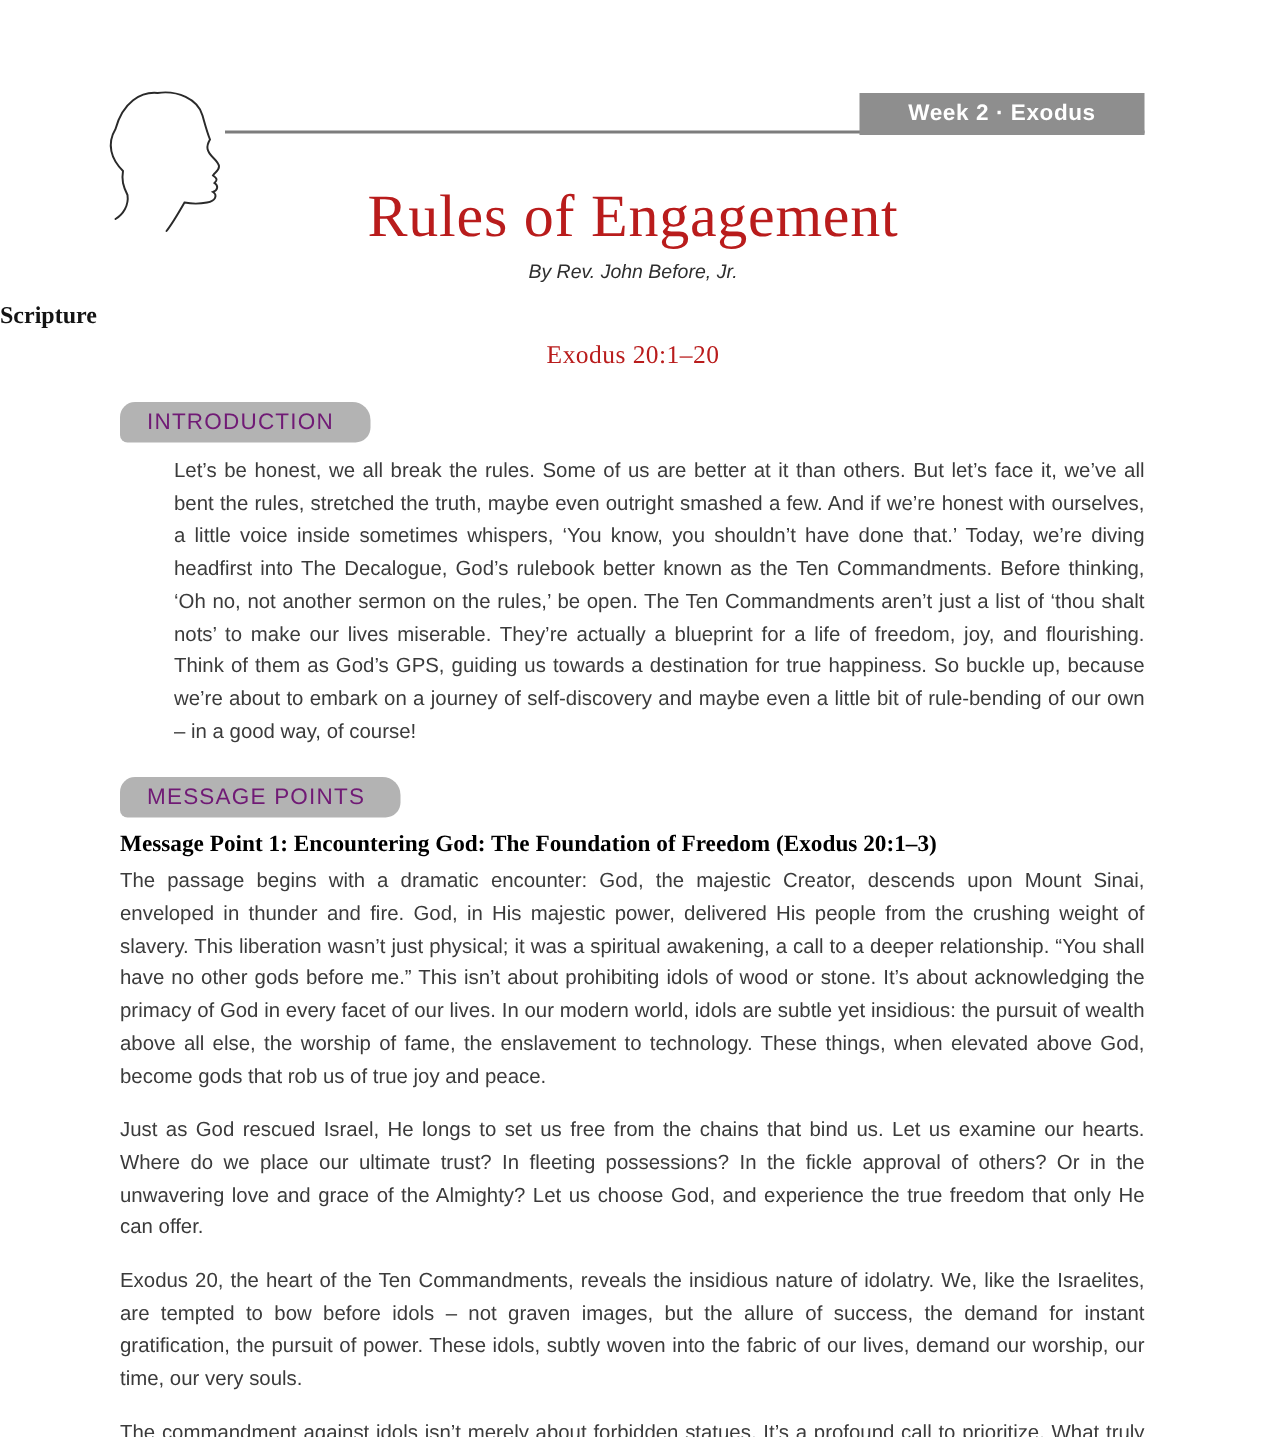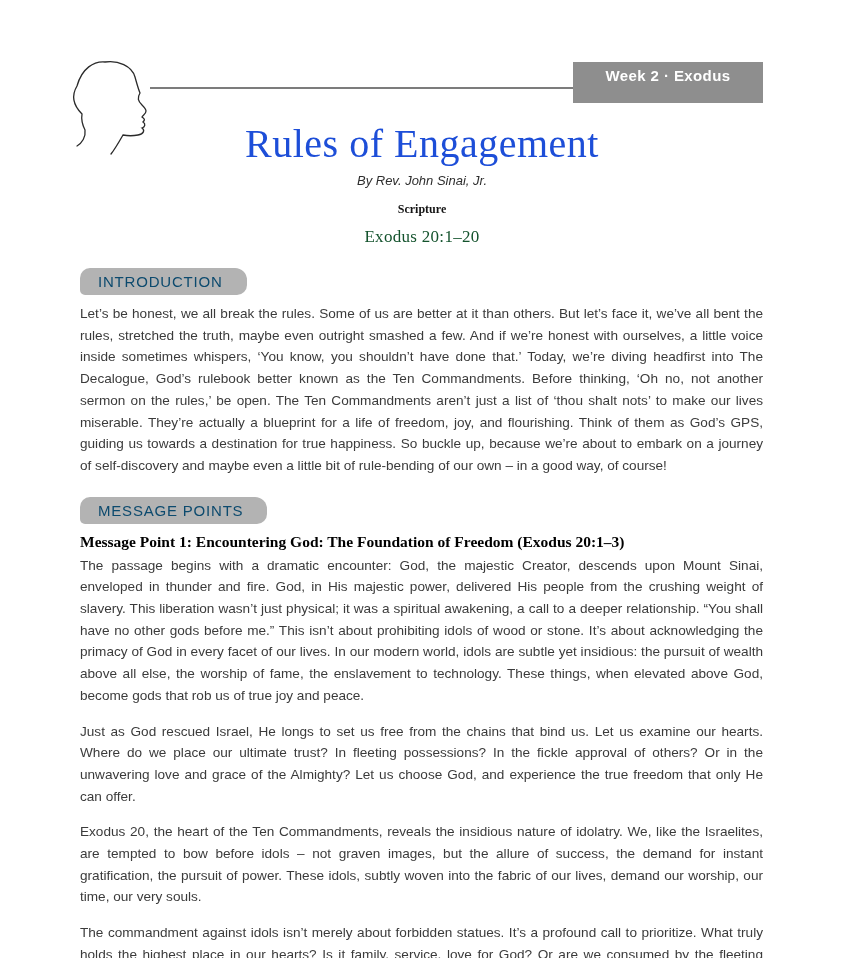--- a/index.html
+++ b/index.html
@@ -28,102 +28,101 @@
     top: 87px;
     width: 613px;
     height: 2px;
     background: #7c7c7c;
   }
   .week-banner {
     position: absolute;
     left: 573px;
     top: 62px;
     width: 190px;
-    height: 41px;
+    height: 28px;
     background: #8e8e8e;
     color: #ffffff;
     font-size: 15px;
     font-weight: bold;
     line-height: 27px;
     text-align: center;
     letter-spacing: 0.4px;
   }
   .page-title {
     position: absolute;
     left: 0;
     top: 122px;
     width: 100%;
     text-align: center;
     font-family: "Liberation Serif", serif;
     font-weight: 400;
     font-size: 40px;
     line-height: 44px;
-    color: #1d4ed8;
+    color: #b91c1c;
     letter-spacing: 0.5px;
   }
   .byline {
     position: absolute;
     left: 0;
     top: 173px;
     width: 100%;
     text-align: center;
     font-style: italic;
     font-size: 13px;
     color: #2e2e2e;
   }
   .scripture-heading {
     position: absolute;
     left: 0;
     top: 202px;
     width: 100%;
-    text-align: center;
     font-family: "Liberation Serif", serif;
     font-weight: 700;
-    font-size: 12px;
+    font-size: 16px;
     color: #141414;
   }
   .scripture-ref {
     position: absolute;
     left: 0;
     top: 227px;
     width: 100%;
     text-align: center;
     font-family: "Liberation Serif", serif;
     font-size: 17px;
-    color: #14532d;
+    color: #b91c1c;
     letter-spacing: 0.3px;
   }
 
   
   .content {
     position: absolute;
     left: 80px;
     top: 268px;
     width: 683px;
   }
   .section-tab {
     width: fit-content;
     height: 27px;
     line-height: 27px;
     padding: 0 24px 0 18px;
     margin: 0 0 8px 0;
     background: #b3b3b3;
     border-radius: 10px 12px 10px 5px;
-    color: #0c4a6e;
+    color: #701a75;
     font-size: 15px;
     letter-spacing: 0.8px;
   }
   .body-para {
     margin: 0 0 14px 0;
     font-size: 13.6px;
     line-height: 21.7px;
     text-align: justify;
     color: #3b3b3b;
   }
-  .intro-para { margin-bottom: 20px; }
+  .intro-para { margin-bottom: 20px; margin-left: 36px; }
   .mp-heading {
     margin: 0 0 4px 0;
     font-family: "Liberation Serif", serif;
     font-weight: 700;
     font-size: 15.5px;
     line-height: 19px;
     color: #000000;
   }
   .tab-gap { margin-top: 14px; }
 </style>
@@ -149,21 +148,21 @@
              C 75,80 70,80 65,79
              C 61,86 57,93 53,98" fill="none" stroke="#2a2a2a" stroke-width="1.3" stroke-linecap="round"></path>
   </svg>
 
   <div class="header-rule"></div>
 
   <div class="week-banner">Week 2 · Exodus</div>
 
   <div class="page-title">Rules of Engagement</div>
 
-  <div class="byline">By Rev. John Sinai, Jr.</div>
+  <div class="byline">By Rev. John Before, Jr.</div>
 
   <div class="scripture-heading">Scripture</div>
 
   <div class="scripture-ref">Exodus 20:1–20</div>
 
   <div class="content">
 
     <div class="section-tab">INTRODUCTION</div>
 
     <p class="body-para intro-para">Let’s be honest, we all break the rules. Some of us are better at it than others. But let’s face it, we’ve all bent the rules, stretched the truth, maybe even outright smashed a few. And if we’re honest with ourselves, a little voice inside sometimes whispers, ‘You know, you shouldn’t have done that.’ Today, we’re diving headfirst into The Decalogue, God’s rulebook better known as the Ten Commandments. Before thinking, ‘Oh no, not another sermon on the rules,’ be open. The Ten Commandments aren’t just a list of ‘thou shalt nots’ to make our lives miserable. They’re actually a blueprint for a life of freedom, joy, and flourishing. Think of them as God’s GPS, guiding us towards a destination for true happiness. So buckle up, because we’re about to embark on a journey of self-discovery and maybe even a little bit of rule-bending of our own – in a good way, of course!</p>

